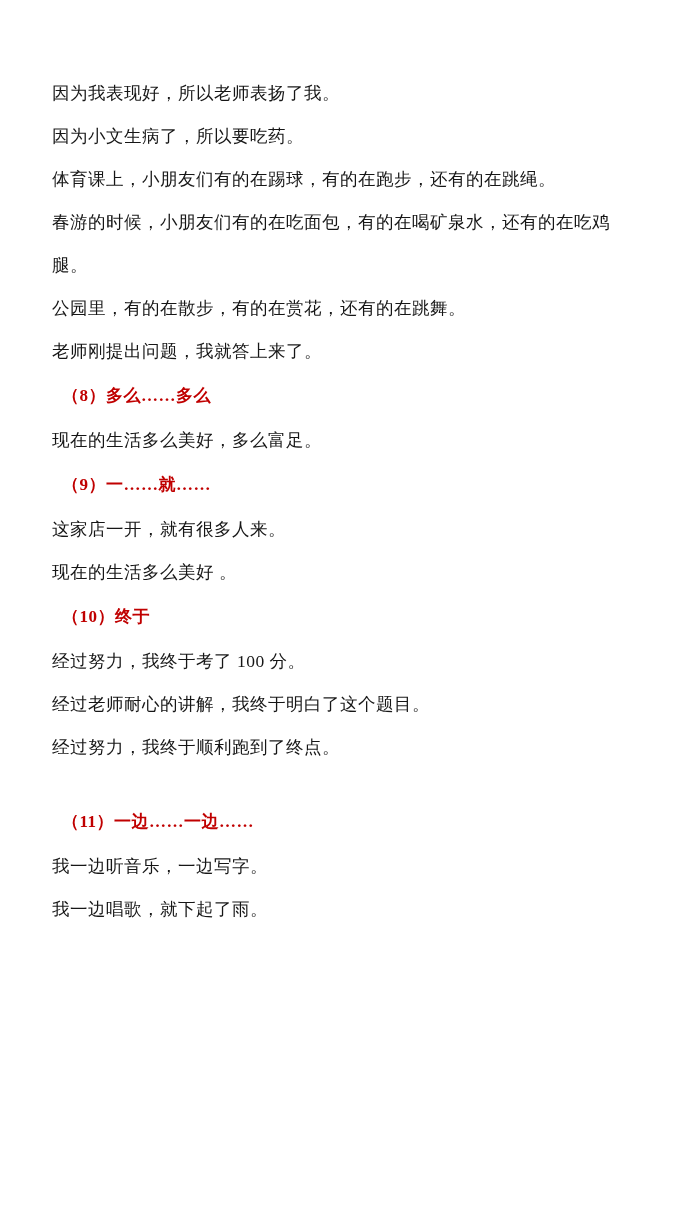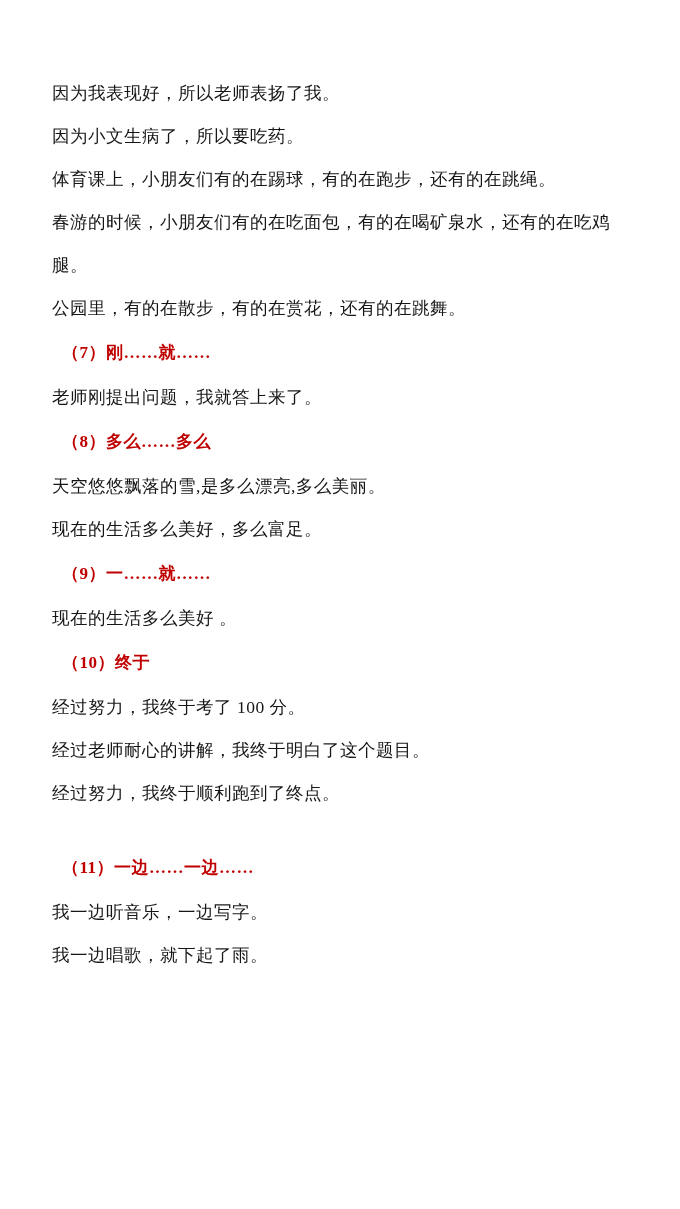--- a/index.html
+++ b/index.html
@@ -45,26 +45,25 @@
 </head>
 <body>
 
 <div class="page">
   <div class="content">
       <div class="block line">因为我表现好，所以老师表扬了我。</div>
       <div class="block line">因为小文生病了，所以要吃药。</div>
       <div class="block line">体育课上，小朋友们有的在踢球，有的在跑步，还有的在跳绳。</div>
       <div class="block line">春游的时候，小朋友们有的在吃面包，有的在喝矿泉水，还有的在吃鸡腿。</div>
       <div class="block line">公园里，有的在散步，有的在赏花，还有的在跳舞。</div>
-      <div class="block heading">（7）刚……就……</div>
       <div class="block line">老师刚提出问题，我就答上来了。</div>
       <div class="block heading">（8）多么……多么</div>
-      <div class="block line">天空悠悠飘落的雪,是多么漂亮,多么美丽。</div>
       <div class="block line">现在的生活多么美好，多么富足。</div>
       <div class="block heading">（9）一……就……</div>
+      <div class="block line">这家店一开，就有很多人来。</div>
       <div class="block line">现在的生活多么美好 。</div>
       <div class="block heading">（10）终于</div>
       <div class="block line">经过努力，我终于考了 100 分。</div>
       <div class="block line">经过老师耐心的讲解，我终于明白了这个题目。</div>
       <div class="block line">经过努力，我终于顺利跑到了终点。</div>
       <div class="block spacer"></div>
       <div class="block heading">（11）一边……一边……</div>
       <div class="block line">我一边听音乐，一边写字。</div>
       <div class="block line">我一边唱歌，就下起了雨。</div>
     </div>

